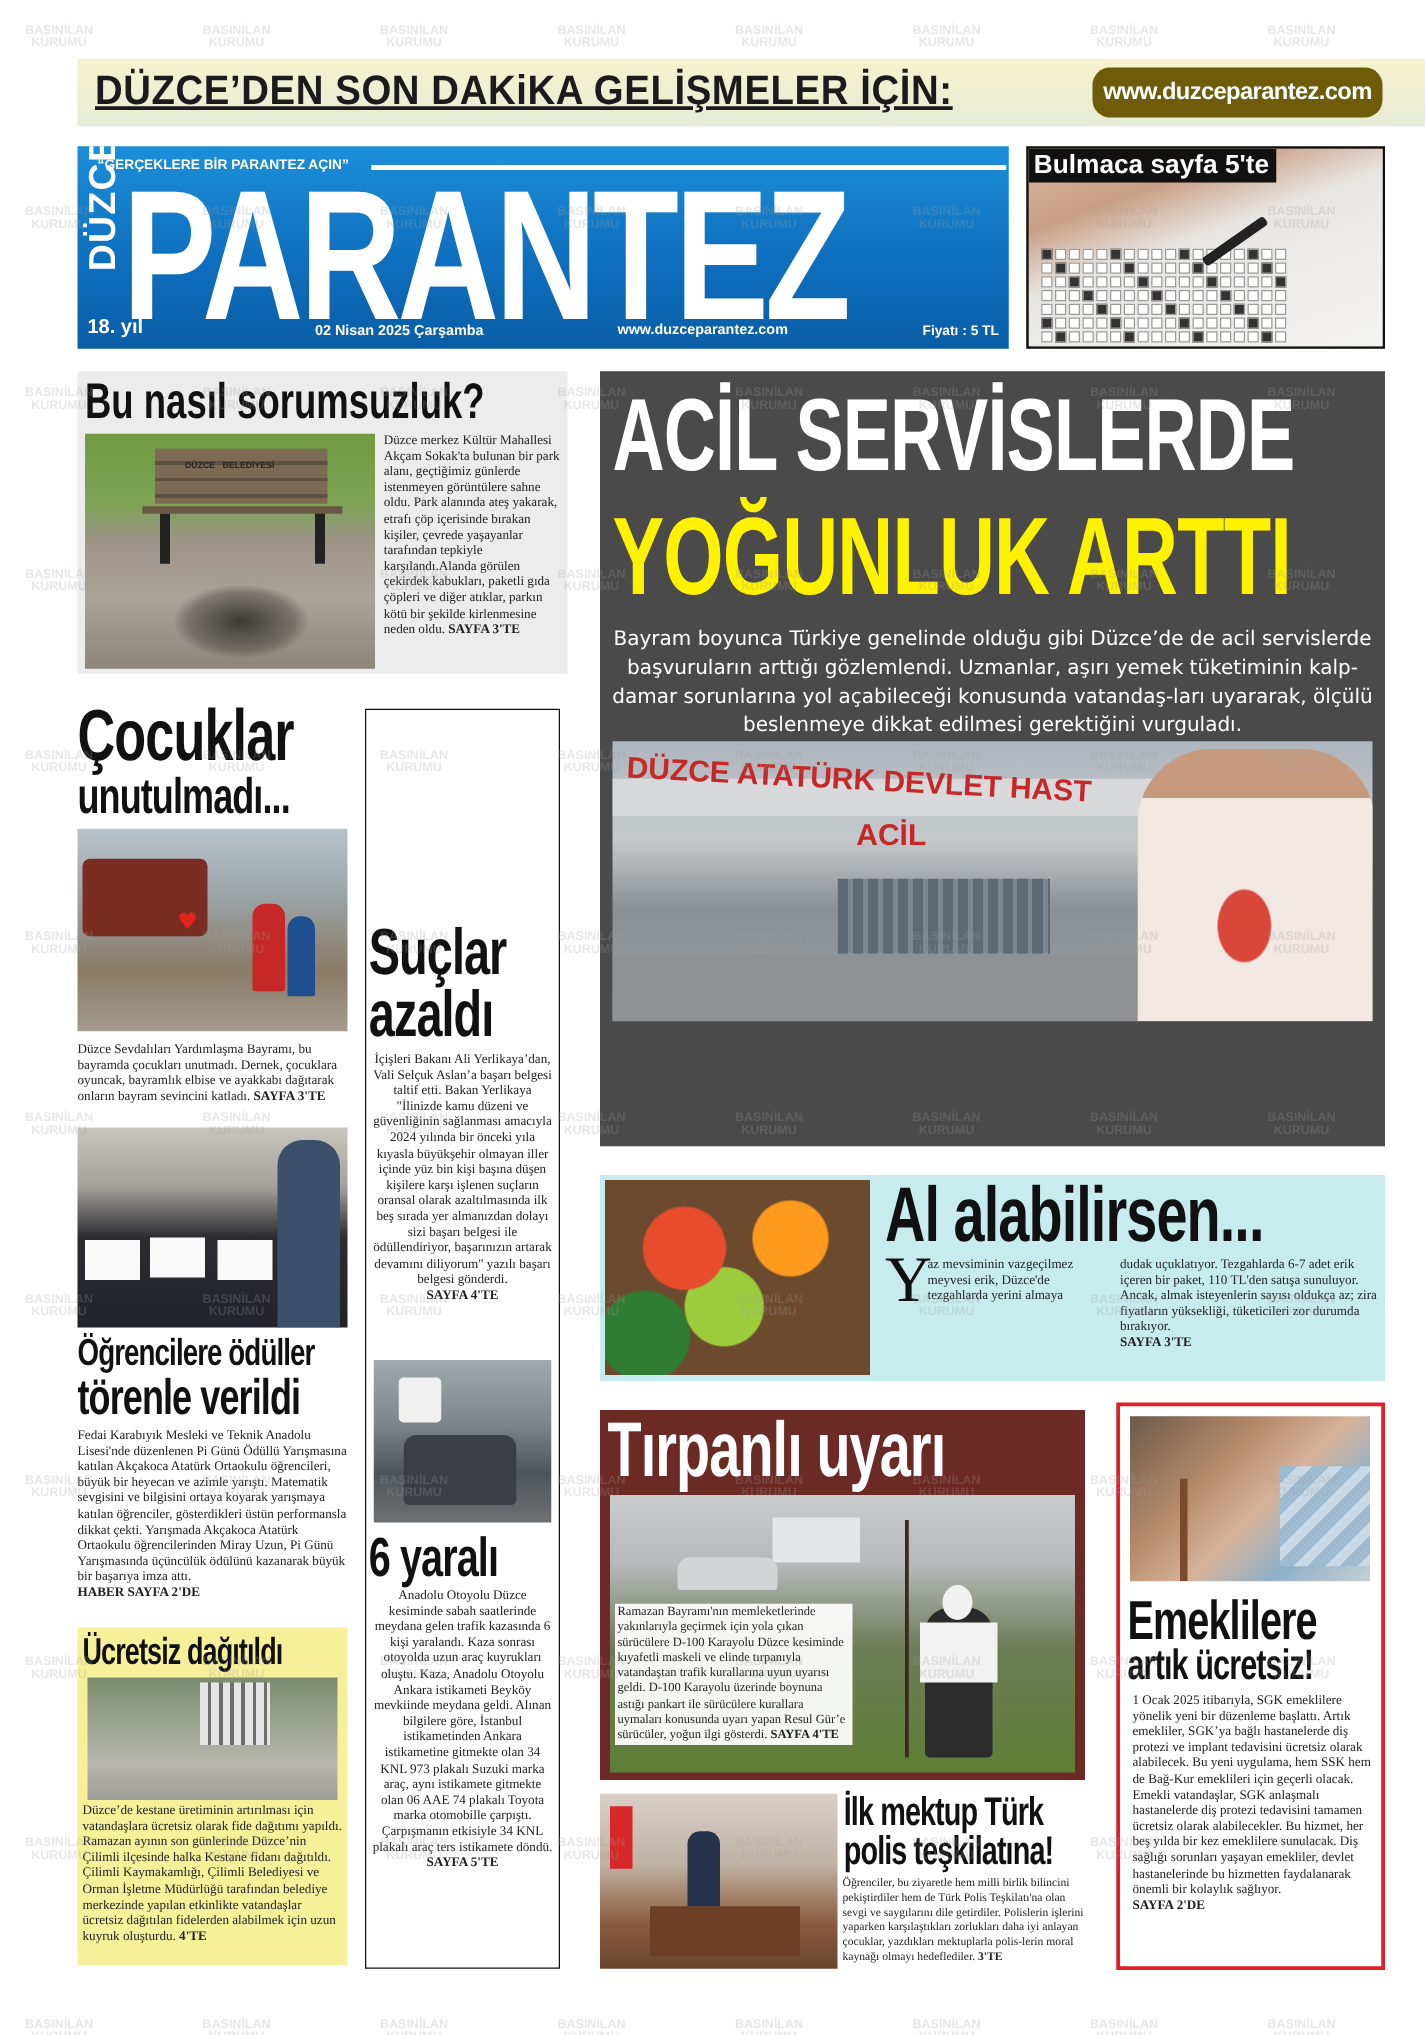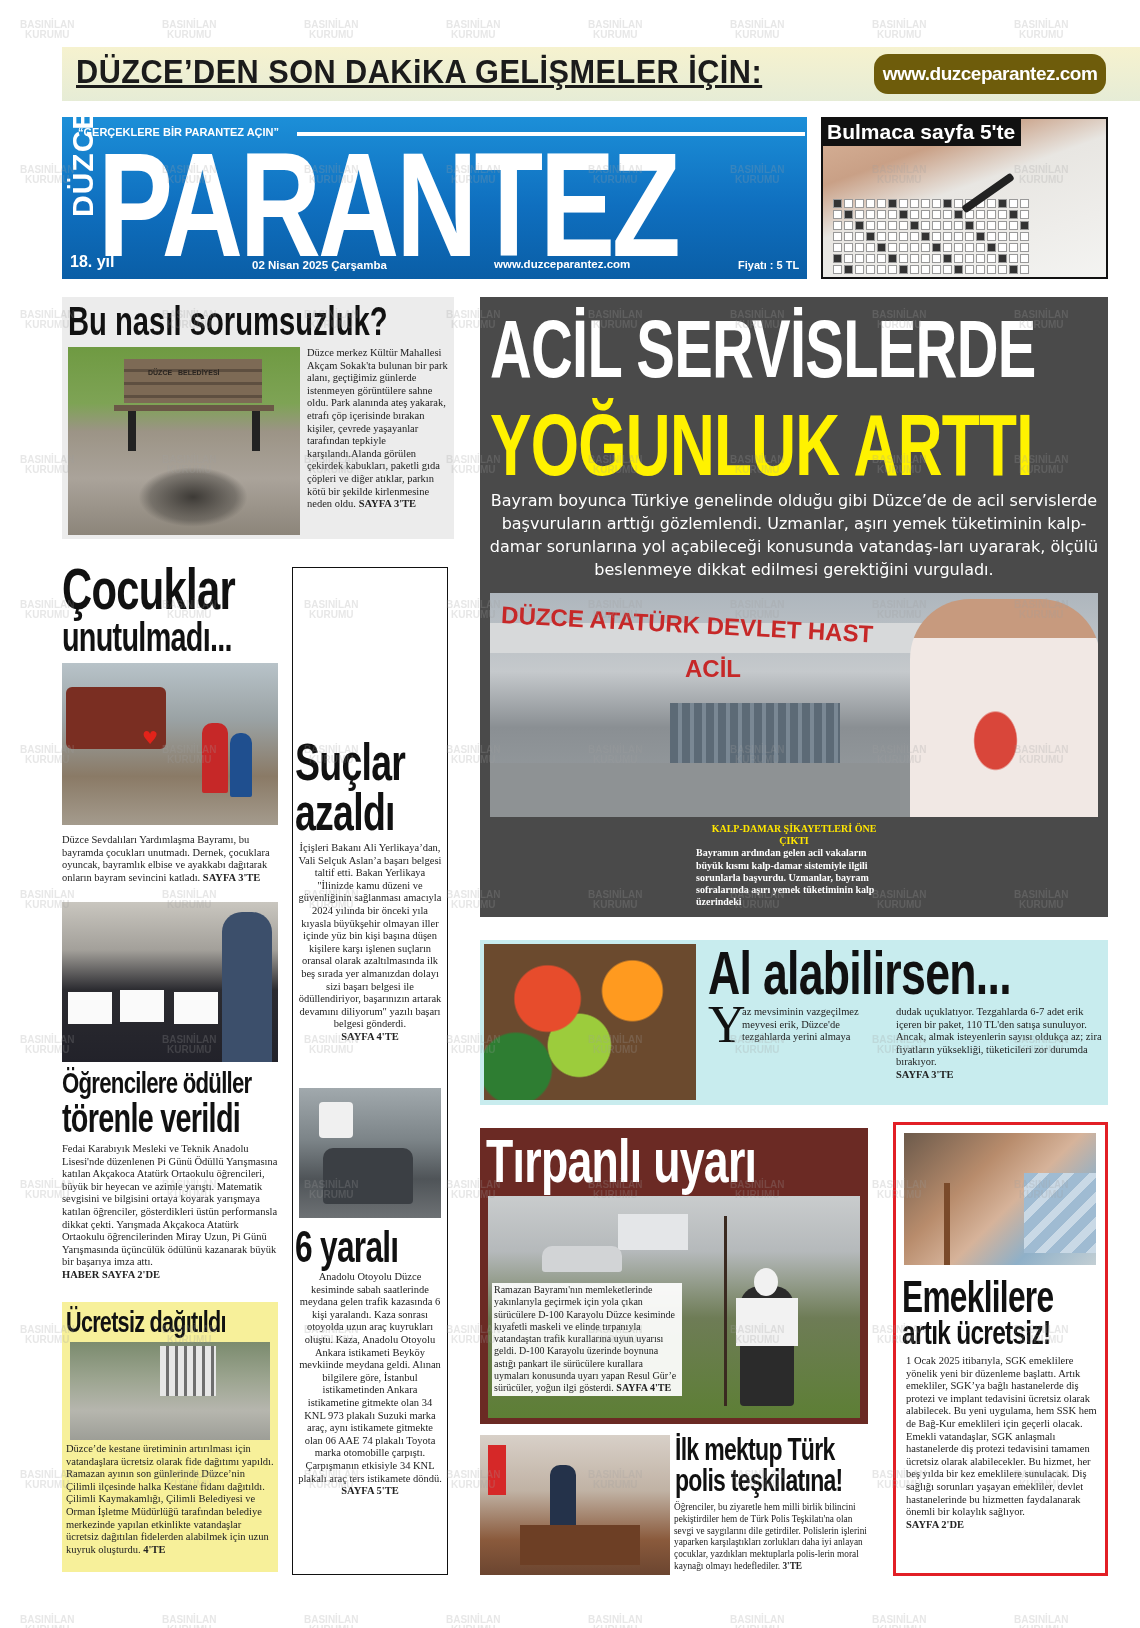--- a/index.html
+++ b/index.html
@@ -35,21 +35,21 @@
   
   #box1 { left: 62px; top: 297px; width: 392px; height: 242px; background: #ececec; }
   #box1-title { left: 6px; top: 4px; font-size: 40px; line-height: 40px; transform: scaleX(0.73); font-family: "Liberation Sans", sans-serif; font-weight: 700; color: #111; white-space: nowrap; transform-origin: left top; }
   #box1-photo { left: 6px; top: 50px; width: 232px; height: 188px; background: linear-gradient(180deg, #6f9a42 0%, #7ea355 30%, #9c9486 45%, #aaa39a 70%, #8c857a 100%); }
   #box1-text { left: 245px; top: 50px; width: 144px; }
 
   
   #acil { left: 480px; top: 297px; width: 628px; height: 620px; background: #4a4a4a; }
   #acil-t1 { left: 10px; top: 10px; color: #fff; font-family: "Liberation Sans", sans-serif; font-weight: 700; font-size: 82px; line-height: 84px; transform: scaleX(0.705); transform-origin: left top; white-space: nowrap; letter-spacing: -1px; }
   #acil-t2 { left: 10px; top: 104px; color: #fff200; font-family: "Liberation Sans", sans-serif; font-weight: 700; font-size: 88px; line-height: 88px; transform: scaleX(0.705); transform-origin: left top; white-space: nowrap; letter-spacing: -1px; }
-  #acil-lead { left: 8px; top: 192px; width: 612px; color: #fff; font-family: "DejaVu Sans", sans-serif; font-size: 16px; line-height: 23px; text-align: center; }
+  #acil-lead { left: 8px; top: 202px; width: 612px; color: #fff; font-family: "DejaVu Sans", sans-serif; font-size: 16px; line-height: 23px; text-align: center; }
   #acil-photo { left: 10px; top: 296px; width: 608px; height: 224px; background: linear-gradient(180deg, #aeb6bd 0%, #c5c9cc 35%, #8a8f93 60%, #9aa0a3 100%); }
   #acil-sign { left: 12px; top: 8px; color: #c62828; font-family: "Liberation Sans", sans-serif; font-weight: 700; font-size: 24px; transform: rotate(3deg); transform-origin: left top; white-space: nowrap; }
   #acil-acil { left: 195px; top: 62px; color: #c62828; font-family: "Liberation Sans", sans-serif; font-weight: 700; font-size: 24px; }
   .acil-col { top: 526px; width: 196px; color: #fff; font-family: "Liberation Serif", serif; font-weight: 700; font-size: 10px; line-height: 12.2px; }
   #acil-col2-h { color: #ffe600; text-align: center; }
 
   
   #cocuk-t1 { left: 62px; top: 560px; font-size: 58px; line-height: 58px; transform: scaleX(0.72); }
   #cocuk-t2 { left: 62px; top: 617px; font-size: 40px; line-height: 40px; transform: scaleX(0.72); }
   #cocuk-photo { left: 62px; top: 663px; width: 216px; height: 162px; background: linear-gradient(180deg, #b8c3c9 0%, #9aa2a4 35%, #8a7a66 70%, #a49b8d 100%); }
@@ -285,24 +285,20 @@
   <div id="acil-t2" class="abs">YOĞUNLUK ARTTI</div>
   <div id="acil-lead" class="abs">Bayram boyunca Türkiye genelinde olduğu gibi Düzce’de de acil servislerde başvuruların arttığı gözlemlendi. Uzmanlar, aşırı yemek tüketiminin kalp-damar sorunlarına yol açabileceği konusunda vatandaş-ları uyararak, ölçülü beslenmeye dikkat edilmesi gerektiğini vurguladı.</div>
   <div id="acil-photo" class="photo">
     <div class="abs" style="left:0;top:30px;width:440px;height:30px;background:#d7d9da;"></div>
     <div id="acil-sign" class="abs">DÜZCE ATATÜRK DEVLET HAST</div>
     <div id="acil-acil" class="abs">ACİL</div>
     <div class="abs" style="left:180px;top:110px;width:170px;height:60px;background:repeating-linear-gradient(90deg,#5c6a76 0 8px,#7a8894 8px 12px);"></div>
     <div class="abs" style="left:0;top:170px;width:420px;height:54px;background:#8e9294;"></div>
     <div class="abs" style="left:420px;top:6px;width:190px;height:218px;background:radial-gradient(ellipse at 45% 65%,#d9463a 0 14%,transparent 15%),linear-gradient(180deg,#c79a7e 0 18%,#f1e8e4 18% 100%);border-radius:60px 60px 0 0;"></div>
   </div>
-  <div class="abs acil-col" style="left:216px;">
-    <div id="acil-col2-h">KALP-DAMAR ŞİKAYETLERİ ÖNE ÇIKTI</div>
-    <span>Bayramın ardından gelen acil vakaların büyük kısmı kalp-damar sistemiyle ilgili sorunlarla başvurdu. Uzmanlar, bayram sofralarında aşırı yemek tüketiminin kalp üzerindeki</span>
-  </div>
 </div>
 
 <div id="cocuk-t1" class="abs cond" style="font-size: 58px; color: rgb(17, 17, 17);">Çocuklar</div>
 <div id="cocuk-t2" class="abs cond" style="color: rgb(17, 17, 17);">unutulmadı...</div>
 <div id="cocuk-photo" class="photo">
   <div class="abs" style="left:4px;top:24px;width:100px;height:62px;background:#7a2e22;border-radius:6px;"></div>
   <div class="abs" style="left:80px;top:64px;color:#e2231a;font-size:18px;font-family:'DejaVu Sans',sans-serif;">♥</div>
   <div class="abs" style="left:140px;top:60px;width:26px;height:70px;background:#c62828;border-radius:10px 10px 2px 2px;"></div>
   <div class="abs" style="left:168px;top:70px;width:22px;height:64px;background:#1f4f8f;border-radius:10px 10px 2px 2px;"></div>
 </div>

